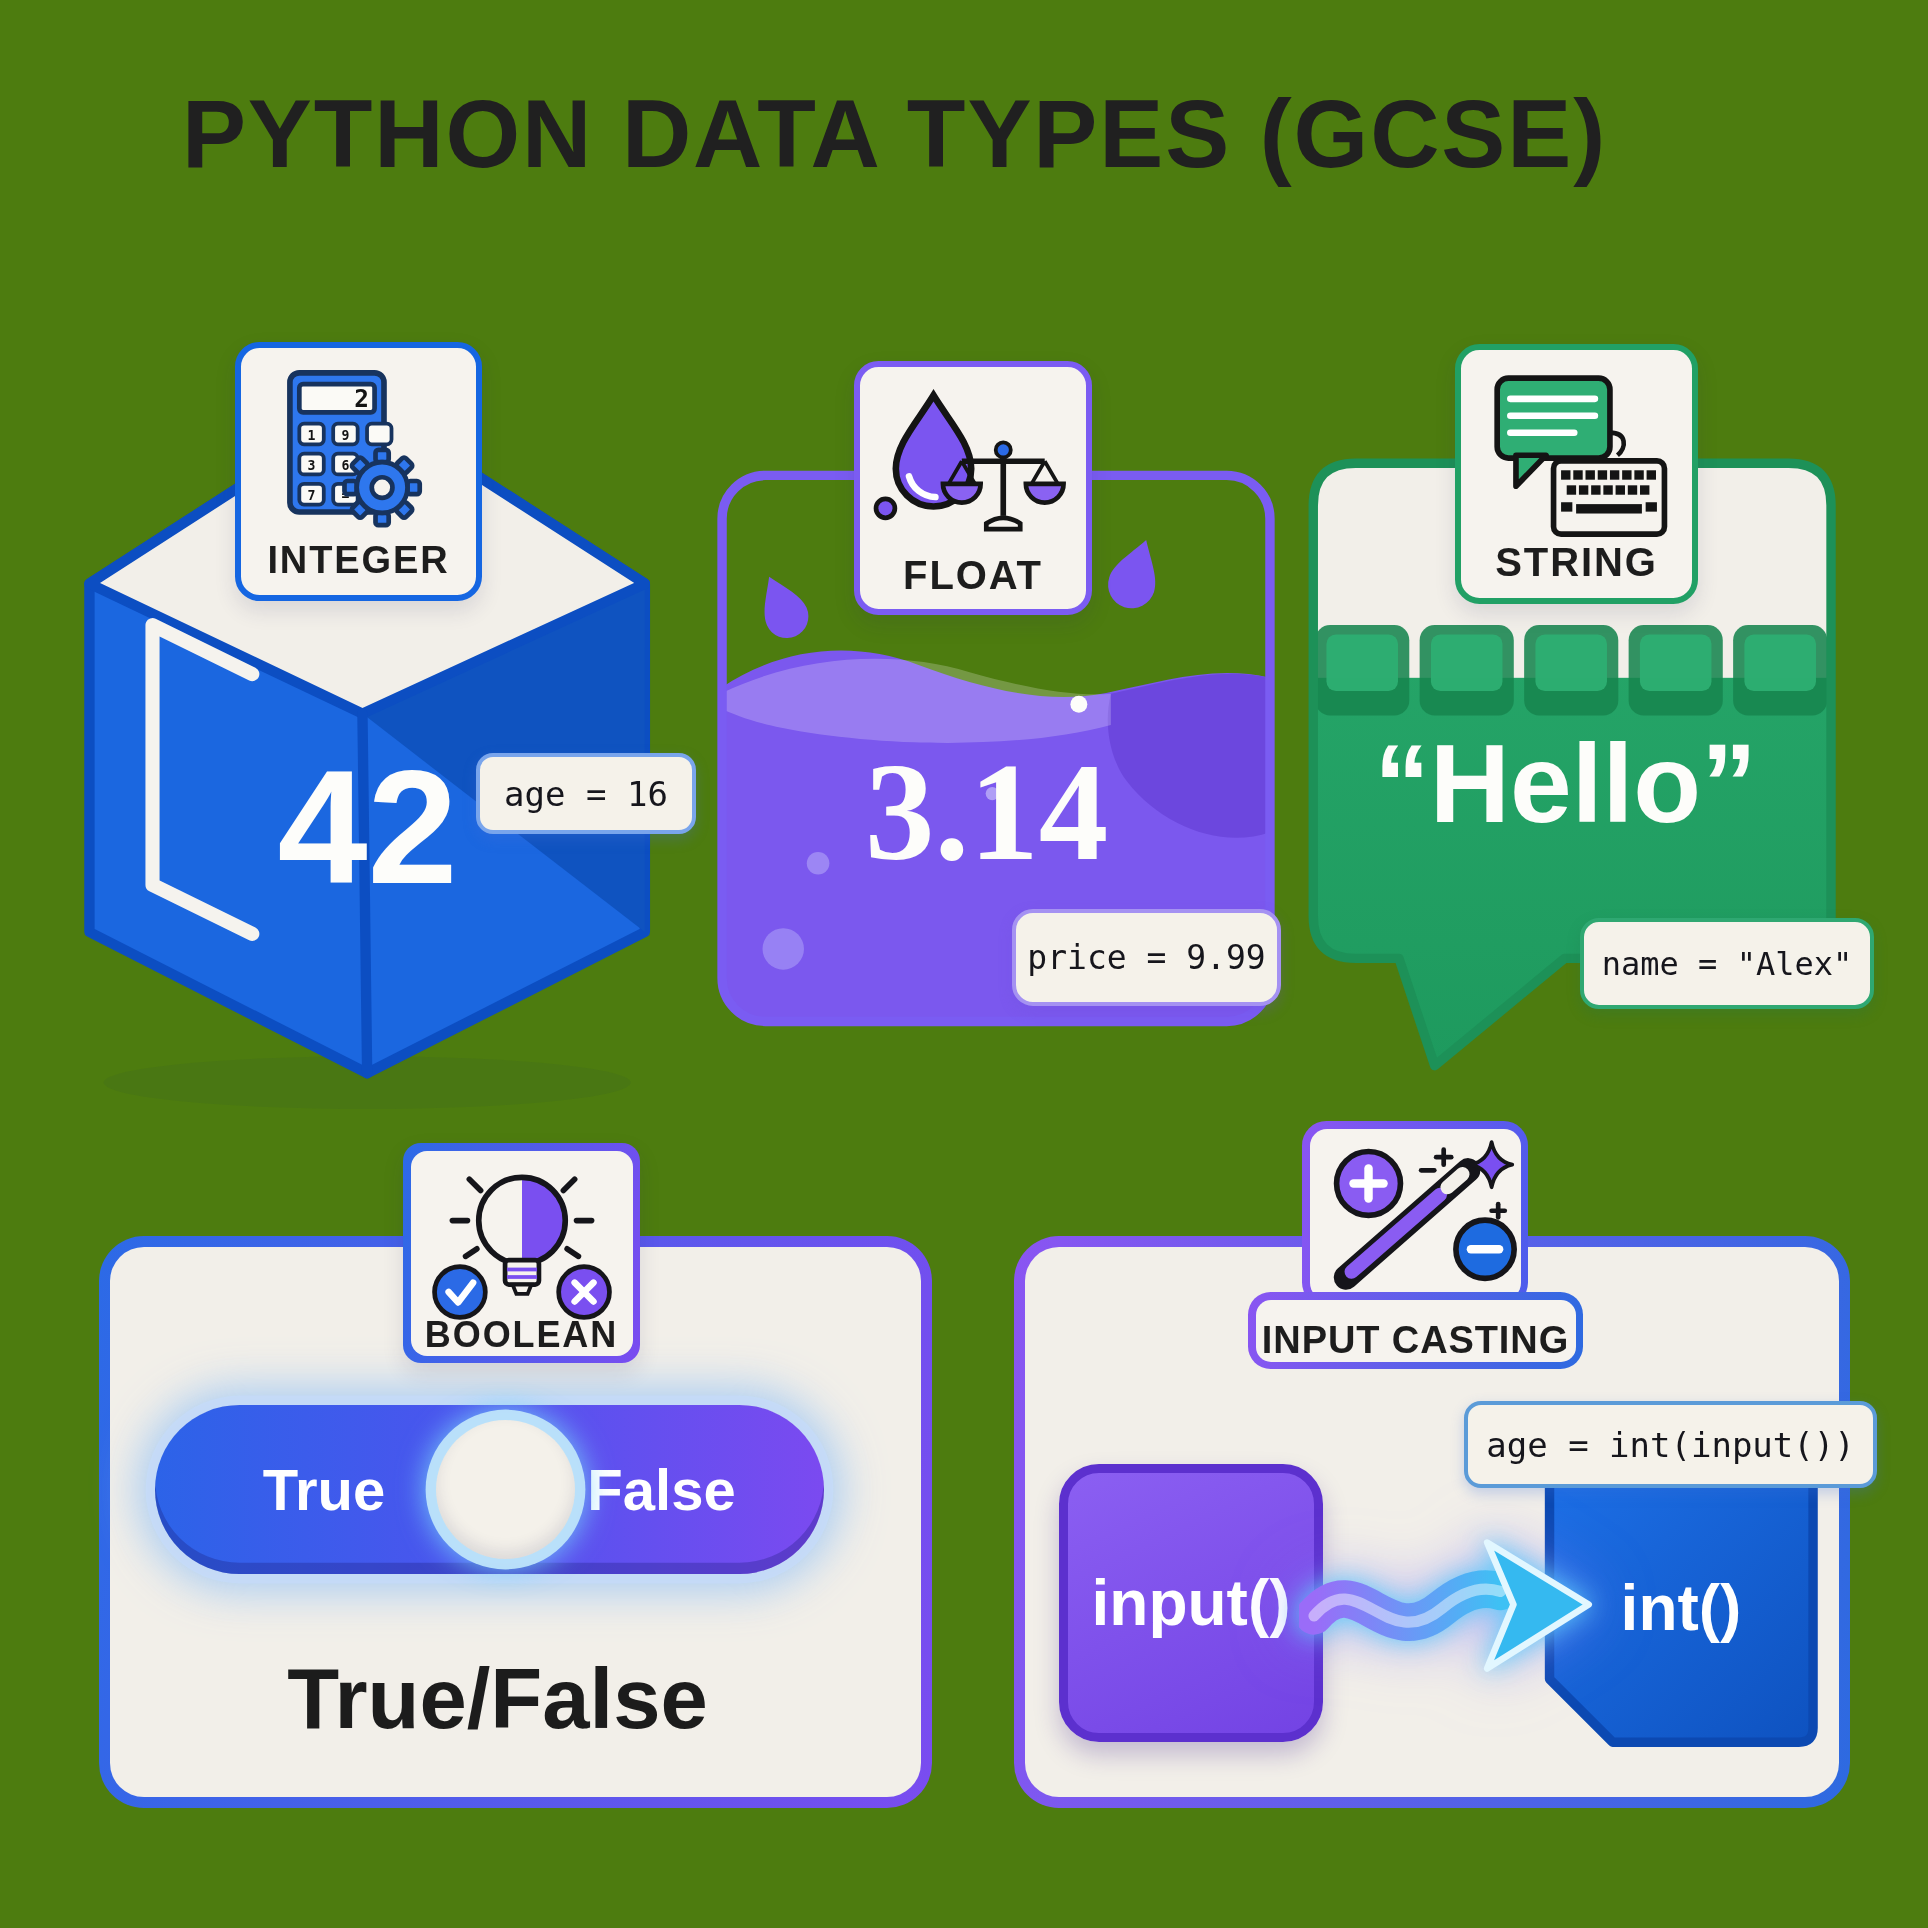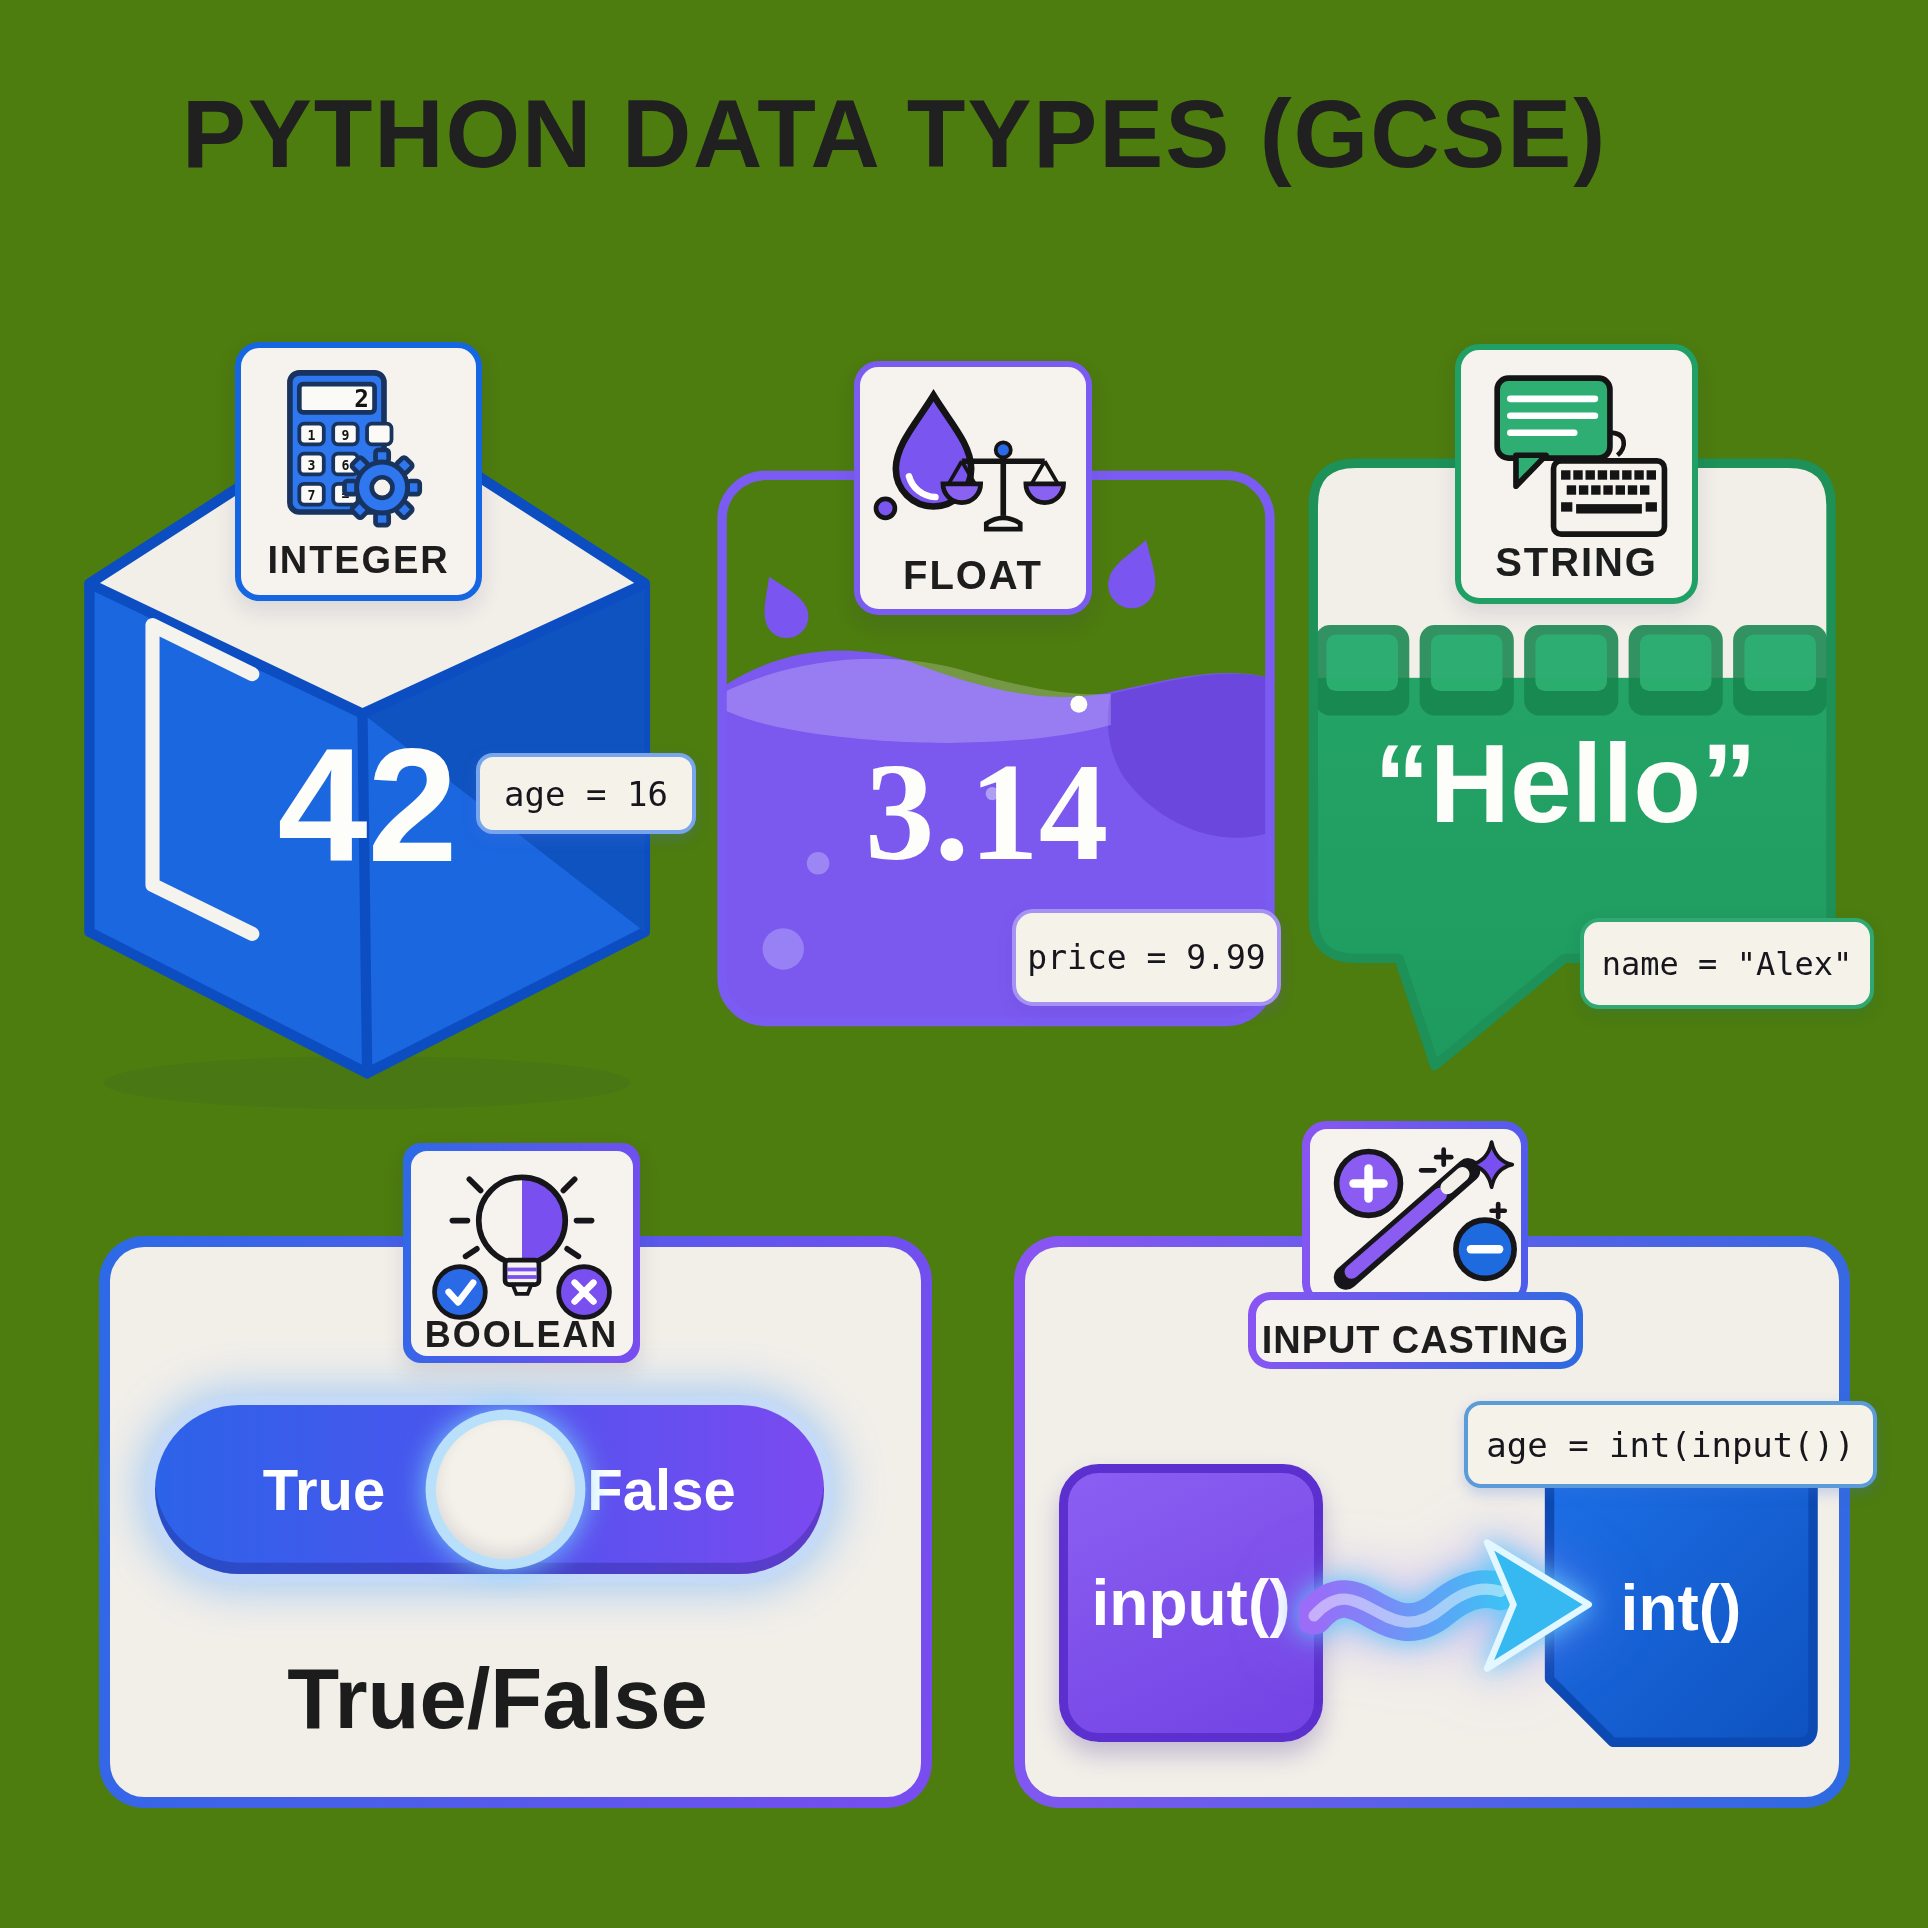--- a/index.html
+++ b/index.html
@@ -116,21 +116,21 @@
         </g>
         <g>
           <rect x="1841" y="664" width="100" height="96" rx="16" fill="#17854f" opacity="0.88"></rect>
           <rect x="1853" y="674" width="76" height="60" rx="10" fill="#2daf72" opacity="0.95"></rect>
         </g>
       </g>
       <use href="#bub" fill="none" stroke="#1d9158" stroke-width="10" stroke-linejoin="round"></use>
     </g>
   </svg>
 
-  <div class="abs bigval" style="left:179px;top:724px;width:377px;font-size:162px;line-height:162px;text-align:center;">42</div>
+  <div class="abs bigval" style="left:179px;top:746px;width:377px;font-size:162px;line-height:162px;text-align:center;">42</div>
   <div class="abs bigval" style="left:798px;top:742px;width:377px;font-size:139px;line-height:141px;font-family:Liberation Serif, serif;">3.14</div>
   <div class="abs bigval" style="left:1330px;top:718px;width:471px;font-size:111px;line-height:132px;">“Hello”</div>
 
   <div class="abs gwrap" style="left:99px;top:1236px;width:833px;height:572px;border-radius:45px;
         background:linear-gradient(100deg,#2c6ae6,#7a4cf0);">
     <div class="ginner" style="inset:11.3px;border-radius:34px;"></div>
   </div>
   <div class="abs gwrap" style="left:1014px;top:1236px;width:836px;height:572px;border-radius:45px;
         background:linear-gradient(100deg,#8a55f2,#2d6ae0);">
     <div class="ginner" style="inset:11.3px;border-radius:34px;"></div>

